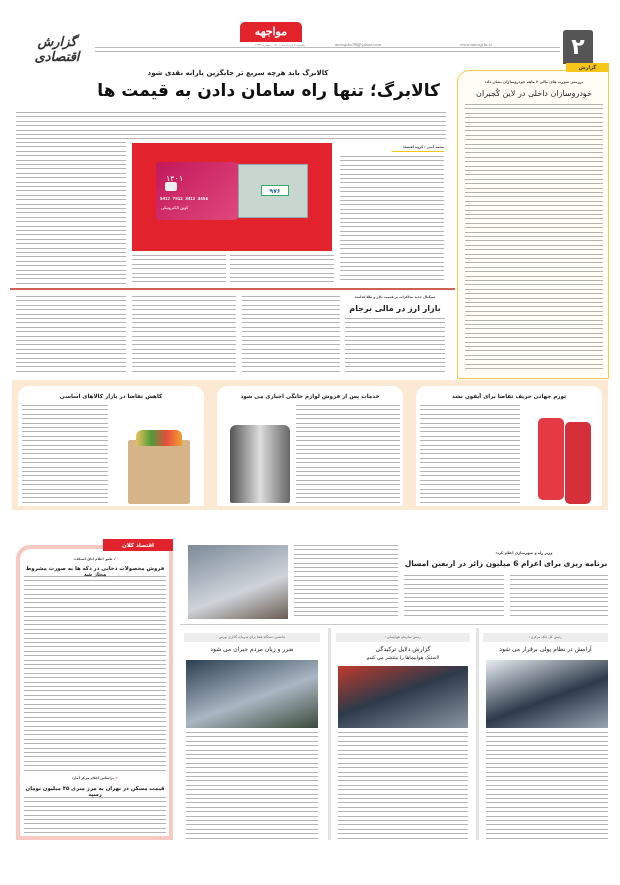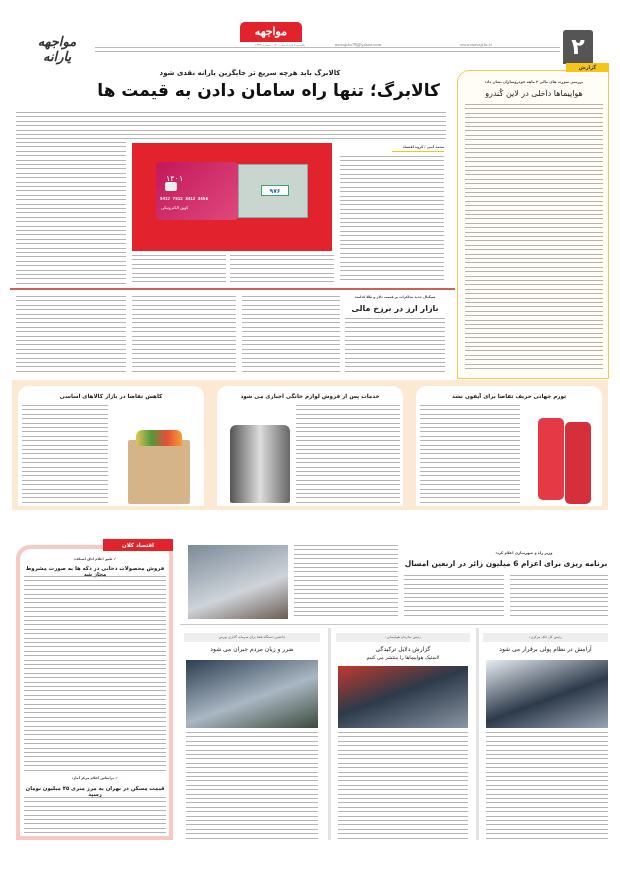--- a/index.html
+++ b/index.html
@@ -16,21 +16,21 @@
   .hdr-line2 { left: 95px; right: 60px; top: 51px; height:1px; background:#bbb; }
   .email { left: 335px; top: 42px; font: 4.5px "Liberation Serif", serif; color:#777; direction:ltr; }
   .website { left: 460px; top: 42px; font: 4.5px "Liberation Serif", serif; color:#777; direction:ltr; }
   .dateline { left: 255px; top: 43px; font: 3px "DejaVu Sans", sans-serif; color:#888; }
   
   .report-box { left: 457px; top: 70px; width: 152px; height: 309px; border: 1px solid #f2c94c; border-radius: 12px 0 0 0; background:#fffdf6; }
   .report-tag { left: 566px; top: 63px; width: 43px; height: 9px; background:#f5c518; font: bold 5px "DejaVu Sans", sans-serif; color:#333; text-align:center; line-height:9px; }
   .report-kicker { left: 465px; top: 80px; width: 138px; font: bold 3.6px "DejaVu Sans", sans-serif; color:#444; text-align:center; }
   .report-title { left: 465px; top: 89px; width: 138px; font: 8px "DejaVu Sans", sans-serif; color:#222; text-align:center; }
   
-  .kicker { left: 60px; top: 69px; width: 380px; font: bold 7px "DejaVu Sans", sans-serif; text-align:center; color:#222; }
+  .kicker { left: 48px; top: 69px; width: 380px; font: bold 7px "DejaVu Sans", sans-serif; text-align:center; color:#222; }
   .headline { left: 30px; top: 80px; width: 410px; font: bold 17px "DejaVu Sans", sans-serif; text-align:right; color:#111; }
   .lead { left: 16px; top: 112px; width: 430px; height: 27px; }
   .main-img { left: 132px; top: 143px; width: 200px; height: 108px; background:#e2222c; }
   .card { left: 156px; top: 162px; width: 82px; height: 58px; background: linear-gradient(135deg,#c2185b,#e0487c); border-radius:4px; }
   .card .yr { position:absolute; left:10px; top:12px; color:#fff; font:8px "DejaVu Sans", sans-serif; }
   .card .chip { position:absolute; left:9px; top:20px; width:12px; height:9px; background:#eee; border-radius:2px; }
   .card .num { position:absolute; left:4px; top:34px; color:#fff; font:bold 4.2px "DejaVu Sans Mono", monospace; direction:ltr; white-space:nowrap; }
   .card .lbl { position:absolute; left:5px; top:43px; color:#fff; font:4px "DejaVu Sans", sans-serif; }
   .banknote { left: 238px; top: 164px; width: 70px; height: 54px; background:#c8d6cf; border:1px solid #8aa; }
   .banknote .val { position:absolute; left:22px; top:20px; width:28px; height:11px; background:#fff; border:1px solid #3a6; font:bold 6px "DejaVu Sans", sans-serif; color:#1b5aa8; text-align:center; line-height:10px; }
@@ -50,28 +50,28 @@
   .col-sep { width:3px; background:#e3e3e3; }
 </style>
 </head>
 <body>
 
 <div class="abs page-num">۲</div>
 <div class="abs website">www.movajehe.ir</div>
 <div class="abs email">movajehe96@yahoo.com</div>
 <div class="abs logo-box">مواجهه</div>
 <div class="abs dateline">یکشنبه ۸ خرداد ماه ۱۴۰۱ | شماره ۱۳۳۹</div>
-<div class="abs brand">مواجهه یارانه</div>
+<div class="abs brand">گزارش اقتصادی</div>
 <div class="abs hdr-line1"></div>
 <div class="abs hdr-line2"></div>
 
 <div class="abs report-box"></div>
 <div class="abs report-tag">گزارش</div>
 <div class="abs report-kicker">بررسی صورت های مالی ۴ ماهه خودروسازان نشان داد:</div>
-<div class="abs report-title">هواپیماها داخلی در لاین کُندرو</div>
+<div class="abs report-title">خودروسازان داخلی در لاین کُجبران</div>
 <div class="abs lines" style="left:465px;top:104px;width:138px;height:268px;"></div>
 
 <div class="abs kicker">کالابرگ باید هرچه سریع تر جایگزین یارانه نقدی شود</div>
 <div class="abs headline">کالابرگ؛ تنها راه سامان دادن به قیمت ها</div>
 <div class="abs lines lead"></div>
 <div class="abs" style="left:392px;top:145px;width:52px;font:bold 3.4px 'DejaVu Sans',sans-serif;color:#444;">محمد آینی / گروه اقتصاد</div>
 <div class="abs" style="left:392px;top:151px;width:52px;height:1px;background:#f5c518;"></div>
 <div class="abs lines" style="left:340px;top:156px;width:104px;height:128px;"></div>
 <div class="abs lines" style="left:16px;top:142px;width:110px;height:142px;"></div>
 <div class="abs lines" style="left:230px;top:255px;width:104px;height:28px;"></div>
@@ -84,21 +84,21 @@
   <span class="num">5412 7512 3412 3456</span>
   <span class="lbl">کوپن الکترونیکی</span>
 </div>
 <div class="abs banknote">
   <span class="val">۹۷۶</span>
 </div>
 
 <div class="abs red-rule" style="right:165px;"></div>
 
 <div class="abs borjam-kicker">سیگنال جدید مذاکرات بر قیمت دلار و طلا کدامند</div>
-<div class="abs borjam-title">بازار ارز در برزخ مالی</div>
+<div class="abs borjam-title">بازار ارز در مالی برجام</div>
 <div class="abs lines" style="left:345px;top:318px;width:100px;height:56px;"></div>
 <div class="abs lines" style="left:242px;top:296px;width:98px;height:78px;"></div>
 <div class="abs lines" style="left:132px;top:296px;width:104px;height:78px;"></div>
 <div class="abs lines" style="left:16px;top:296px;width:110px;height:78px;"></div>
 
 <div class="abs band"></div>
 
 <div class="abs band-card" style="left:416px;"></div>
 <div class="abs band-title" style="left:416px;">تورم جهانی حریف تقاضا برای آیفون نشد</div>
 <div class="abs lines" style="left:420px;top:405px;width:100px;height:98px;"></div>

